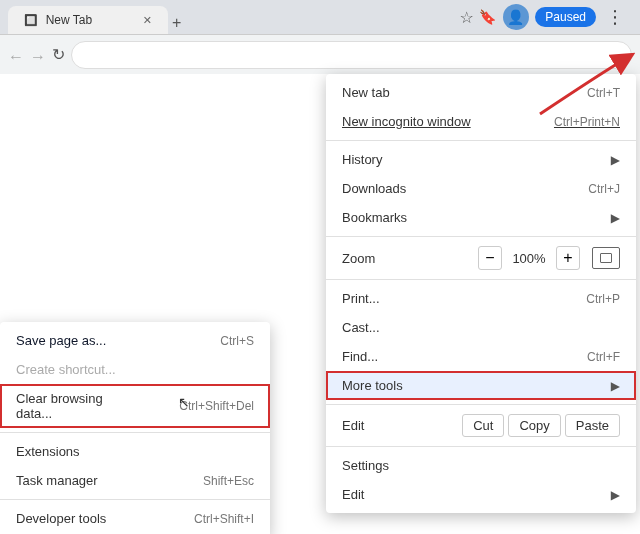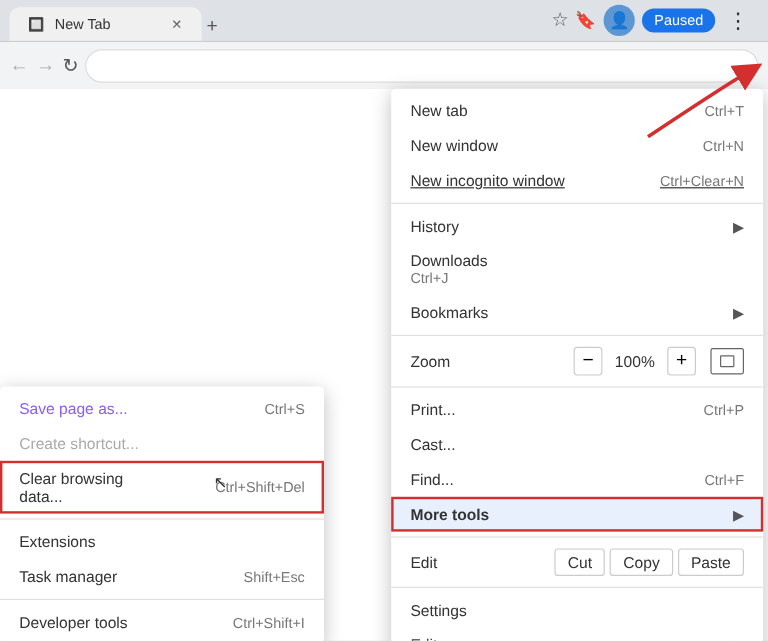--- a/index.html
+++ b/index.html
@@ -55,21 +55,21 @@
         <marker id="arrowhead" markerWidth="8" markerHeight="8" refX="4" refY="4" orient="auto">
           <polygon points="0 0, 8 4, 0 8" fill="#d32f2f"></polygon>
         </marker>
       </defs>
       <path d="M 100 70 Q 160 30 185 15" stroke="#d32f2f" stroke-width="3" fill="none" marker-end="url(#arrowhead)"></path>
     </svg>
 
     <div style="position:absolute; top:248px; left:0px; width:270px; background:#fff; box-shadow:0 4px 16px rgba(0,0,0,0.25); border-radius:4px; z-index:200; padding:4px 0;">
 
       <div style="display:flex; align-items:center; padding:7px 16px; cursor:pointer;">
-        <span style="flex:1; color:#8b5cf6;">Save page as...</span>
+        <span style="flex:1; color:#0f172a;">Save page as...</span>
         <span style="color:#777; font-size:12px;">Ctrl+S</span>
       </div>
 
       <div style="display:flex; align-items:center; padding:7px 16px; cursor:pointer;">
         <span style="flex:1; color:#aaa;">Create shortcut...</span>
         <span style="color:#aaa; font-size:12px;"></span>
       </div>
 
       <div style="display:flex; align-items:center; padding:7px 16px; cursor:pointer; outline:2px solid #d32f2f; outline-offset:-2px;gap:39px;">
         <span style="flex:1; color:#333;">Clear browsing data...</span>
@@ -98,38 +98,34 @@
 
     </div>
 
     <div style="position:absolute; top:0px; right:4px; width:310px; background:#fff; box-shadow:0 4px 16px rgba(0,0,0,0.25); border-radius:4px; z-index:200; padding:4px 0;">
 
       <div style="display:flex; align-items:center; padding:7px 16px; cursor:pointer;">
         <span style="flex:1;">New tab</span>
         <span style="color:#777; font-size:12px;">Ctrl+T</span>
       </div>
 
-      <div style="display:flex; align-items:center; padding:7px 16px; cursor:pointer;">
-        <span style="flex:1;">New window</span>
-        <span style="color:#777; font-size:12px;">Ctrl+N</span>
-      </div>
 
       <div style="display:flex; align-items:center; padding:7px 16px; cursor:pointer;text-decoration:underline;">
         <span style="flex:1;">New incognito window</span>
-        <span style="color:#777; font-size:12px;">Ctrl+Clear+N</span>
+        <span style="color:#777; font-size:12px;">Ctrl+Print+N</span>
       </div>
 
       <div style="height:1px; background:#e0e0e0; margin:4px 0;"></div>
 
       <div style="display:flex; align-items:flex-end; padding:7px 16px; cursor:pointer;">
         <span style="flex:1;">History</span>
         <span style="color:#555; font-size:12px;">▶</span>
       </div>
 
-      <div style="display:flex; align-items:flex-start; padding:7px 16px; cursor:pointer;flex-direction:column;">
+      <div style="display:flex; align-items:flex-end; padding:7px 16px; cursor:pointer;">
         <span style="flex:1;">Downloads</span>
         <span style="color:#777; font-size:12px;">Ctrl+J</span>
       </div>
 
       <div style="display:flex; align-items:center; padding:7px 16px; cursor:pointer;">
         <span style="flex:1;">Bookmarks</span>
         <span style="color:#555; font-size:12px;">▶</span>
       </div>
 
       <div style="height:1px; background:#e0e0e0; margin:4px 0;"></div>
@@ -154,21 +150,21 @@
       <div style="display:flex; align-items:center; padding:7px 16px; cursor:pointer;">
         <span style="flex:1;">Cast...</span>
       </div>
 
       <div style="display:flex; align-items:center; padding:7px 16px; cursor:pointer;">
         <span style="flex:1;">Find...</span>
         <span style="color:#777; font-size:12px;">Ctrl+F</span>
       </div>
 
       <div style="display:flex; align-items:center; padding:7px 16px; cursor:pointer; background:#e8f0fe; outline:2px solid #d32f2f; outline-offset:-2px;">
-        <span style="flex:1; color:#333;font-weight:bold;">More tools</span>
+        <span style="flex:1; color:#333;">More tools</span>
         <span style="color:#555; font-size:12px;">▶</span>
       </div>
 
       <div style="height:1px; background:#e0e0e0; margin:4px 0;"></div>
 
       <div style="display:flex; align-items:center; padding:5px 16px; gap:4px;">
         <span style="flex:1;">Edit</span>
         <button style="border:1px solid #ccc; background:#fff; border-radius:3px; padding:3px 10px; cursor:pointer; font-size:13px; color:#333;">Cut</button>
         <button style="border:1px solid #ccc; background:#fff; border-radius:3px; padding:3px 10px; cursor:pointer; font-size:13px; color:#333;">Copy</button>
         <button style="border:1px solid #ccc; background:#fff; border-radius:3px; padding:3px 10px; cursor:pointer; font-size:13px; color:#333;">Paste</button>

